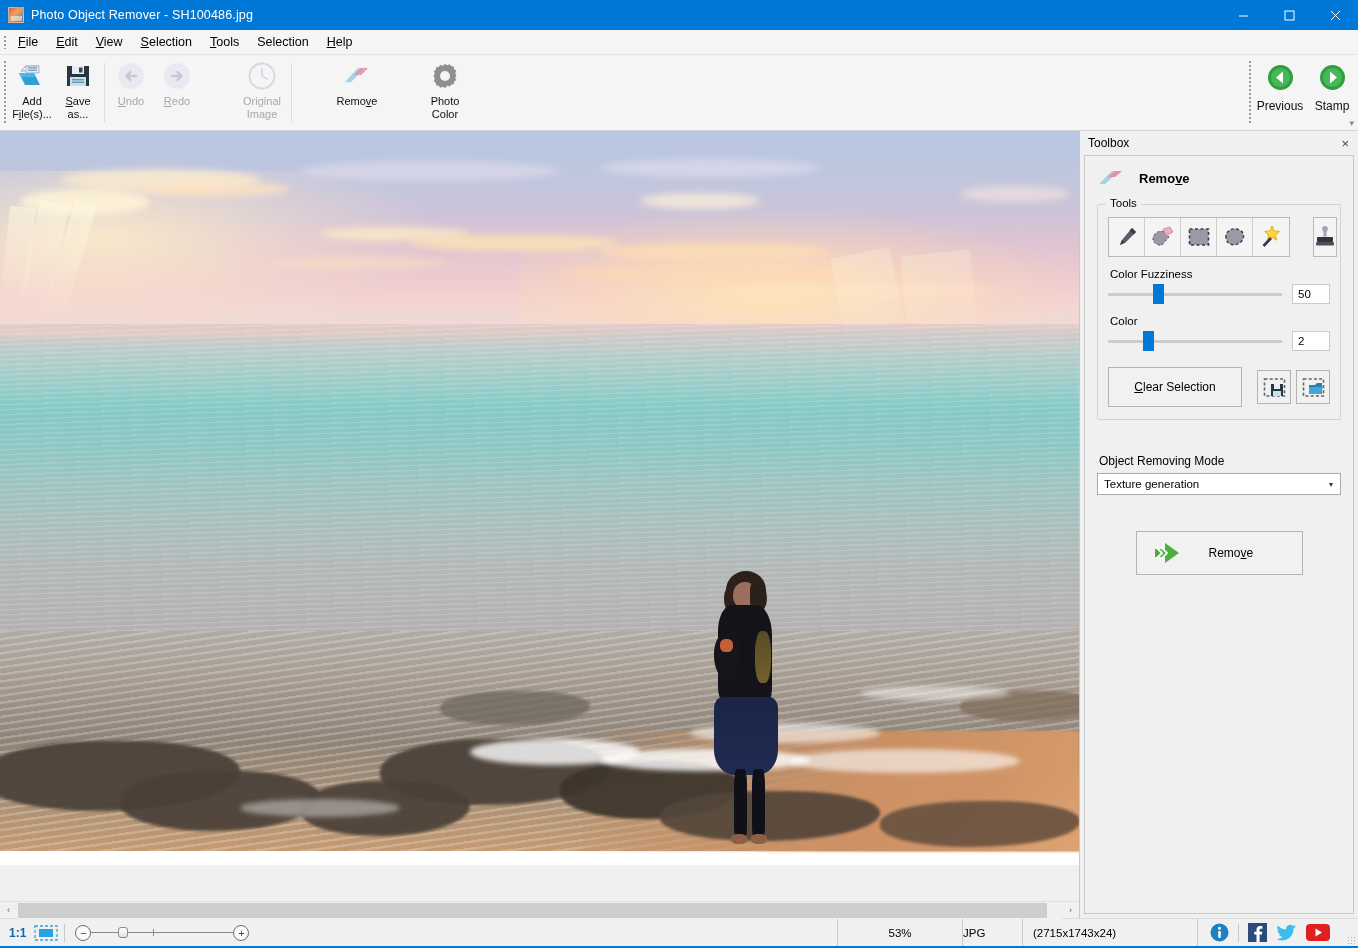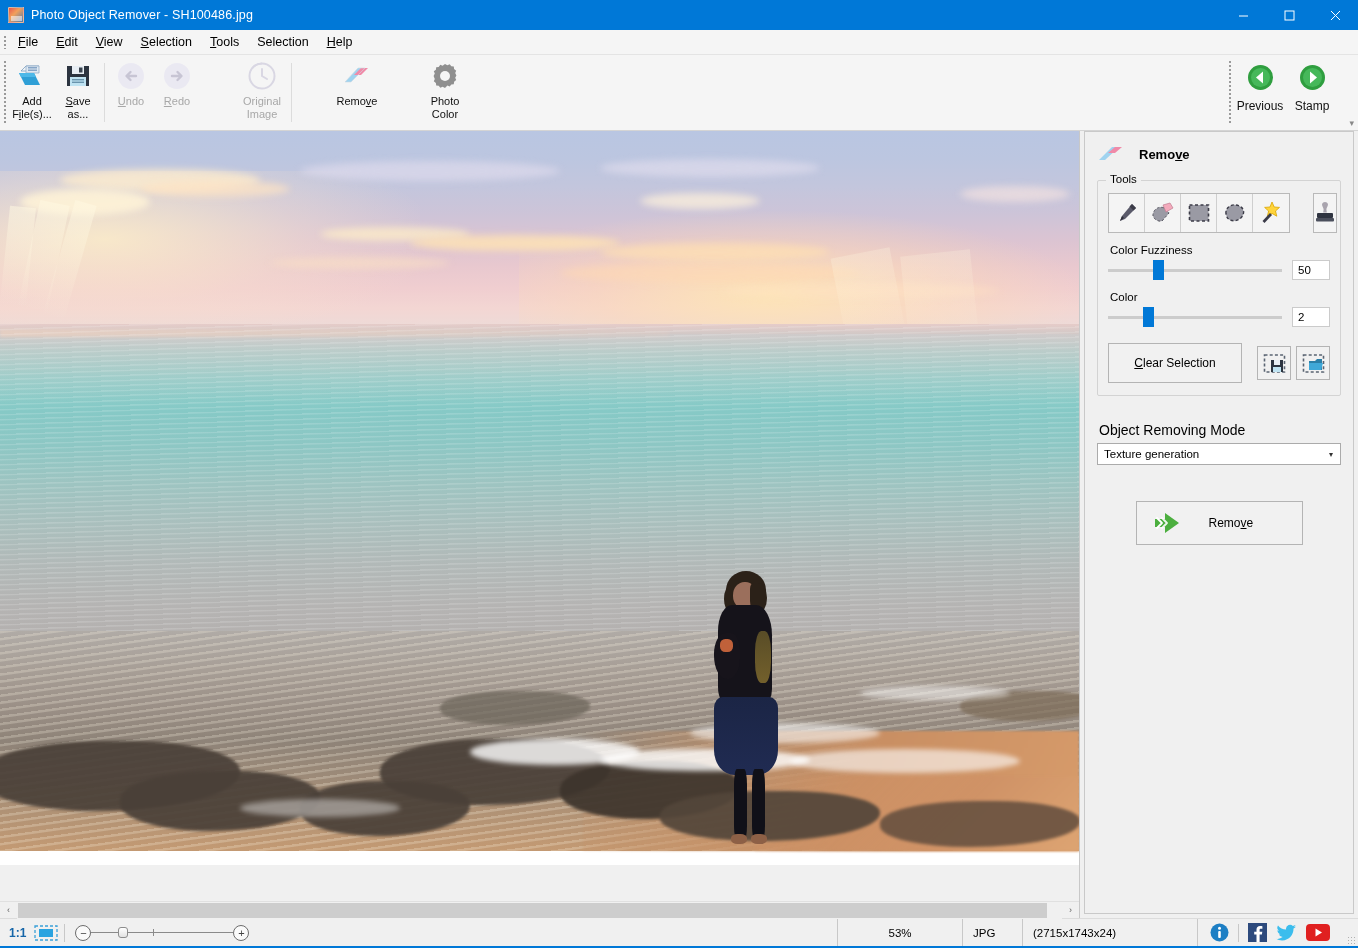--- a/index.html
+++ b/index.html
@@ -64,21 +64,21 @@
   .tb-lbl {
     font-size: 11px; text-align: center; line-height: 13px; color: #111;
     margin-top: 3px;
   }
   .tb-btn.disabled .tb-lbl { color: #a8a8a8; }
   .tb-btn.disabled .tb-ico { opacity: .42; }
   .tb-lbl u { text-decoration: underline; }
   .ribbon-expand {
     position: absolute; right: 4px; bottom: 2px; font-size: 9px; color: #888;
   }
-  .nav-group { margin-left: auto; display: flex; align-items: stretch; padding-right: 20px;}
+  .nav-group { margin-left: auto; display: flex; align-items: stretch; padding-right: 0;}
   .nav-btn {
     width: 52px; display: flex; flex-direction: column; align-items: center;
     padding-top: 9px;
   }
   .nav-lbl { font-size: 12px; margin-top: 8px; color: #111; }
 
   
   .workspace { flex: 1; display: flex; min-height: 0; }
 
   
@@ -316,21 +316,21 @@
     font-size: 12px; display:flex; align-items:center; justify-content:center;
     color:#000;
   }
   .clear-btn u { text-decoration: underline; }
   .sel-btns { margin-left: auto; display:flex; gap: 5px; }
   .sel-btn {
     width: 34px; height: 34px; border: 1px solid #b4b4b4; background:#f1f1f1;
     display:flex; align-items:center; justify-content:center;
   }
 
-  .mode-label { font-size: 14px; color:#000; margin: 12px 0 5px 2px; }
+  .mode-label { font-size: 12px; color:#000; margin: 20px 0 5px 2px; }
   .combo {
     height: 22px; border: 1px solid #ababab; background: #fff;
     display: flex; align-items: center; padding-left: 6px; font-size: 11.5px;
     color: #000; position: relative;
   }
   .combo-arrow {
     position:absolute; right: 0; top:0; width: 18px; height: 20px;
     display:flex; align-items:center; justify-content:center;
     font-size: 8px; color:#333;
   }
@@ -369,21 +369,21 @@
     position:absolute; left: 27px; top:-5px; width: 10px; height: 11px;
     background: linear-gradient(180deg,#ffffff,#e2e2e2);
     border:1px solid #8c8c8c; border-radius: 3px;
   }
   .sb-spacer { flex: 1; }
   .sb-cell {
     font-size: 11.5px; color:#000; height:28px; display:flex; align-items:center;
     border-left: 1px solid #c8c8c8;
   }
   .sb-pct { width: 125px; justify-content:center; }
-  .sb-fmt { width: 60px; padding-left: 10px; }
+  .sb-fmt { width: 60px; padding-left: 0; }
   .sb-dim { width: 175px; padding-left: 10px; }
   .sb-social { display:flex; align-items:center; gap: 9px; padding: 0 14px 0 12px; }
   .sb-grip {
     width: 14px; height:28px; position:relative;
   }
   .sb-grip::after{
     content:""; position:absolute; right:3px; bottom:3px; width:8px; height:8px;
     background-image: radial-gradient(#b0b0b0 40%, transparent 45%);
     background-size: 3px 3px;
   }
@@ -631,20 +631,24 @@
     <div class="hscroll">
       <div class="hs-arrow">‹</div>
       <div class="hs-track">
         <div class="hs-thumb"></div>
       </div>
       <div class="hs-arrow">›</div>
     </div>
   </div>
 
   <div class="toolbox">
+    <div class="tbx-header">
+      <span>Toolbox</span>
+      <span class="tbx-close">×</span>
+    </div>
 
     <div class="tbx-body">
       <div class="tbx-title">
         <span>
           <svg width="30" height="24" viewBox="0 0 30 24">
             <path d="M8 18 L2 18 L15 5 L22 5 Z" fill="#9fd3ef"></path>
             <path d="M11 11 L18 5 L25 5 L18 11 Z" fill="#f08aa8"></path>
           </svg>
         </span>
         <span class="tbx-title-text">Remo<u>v</u>e</span>

